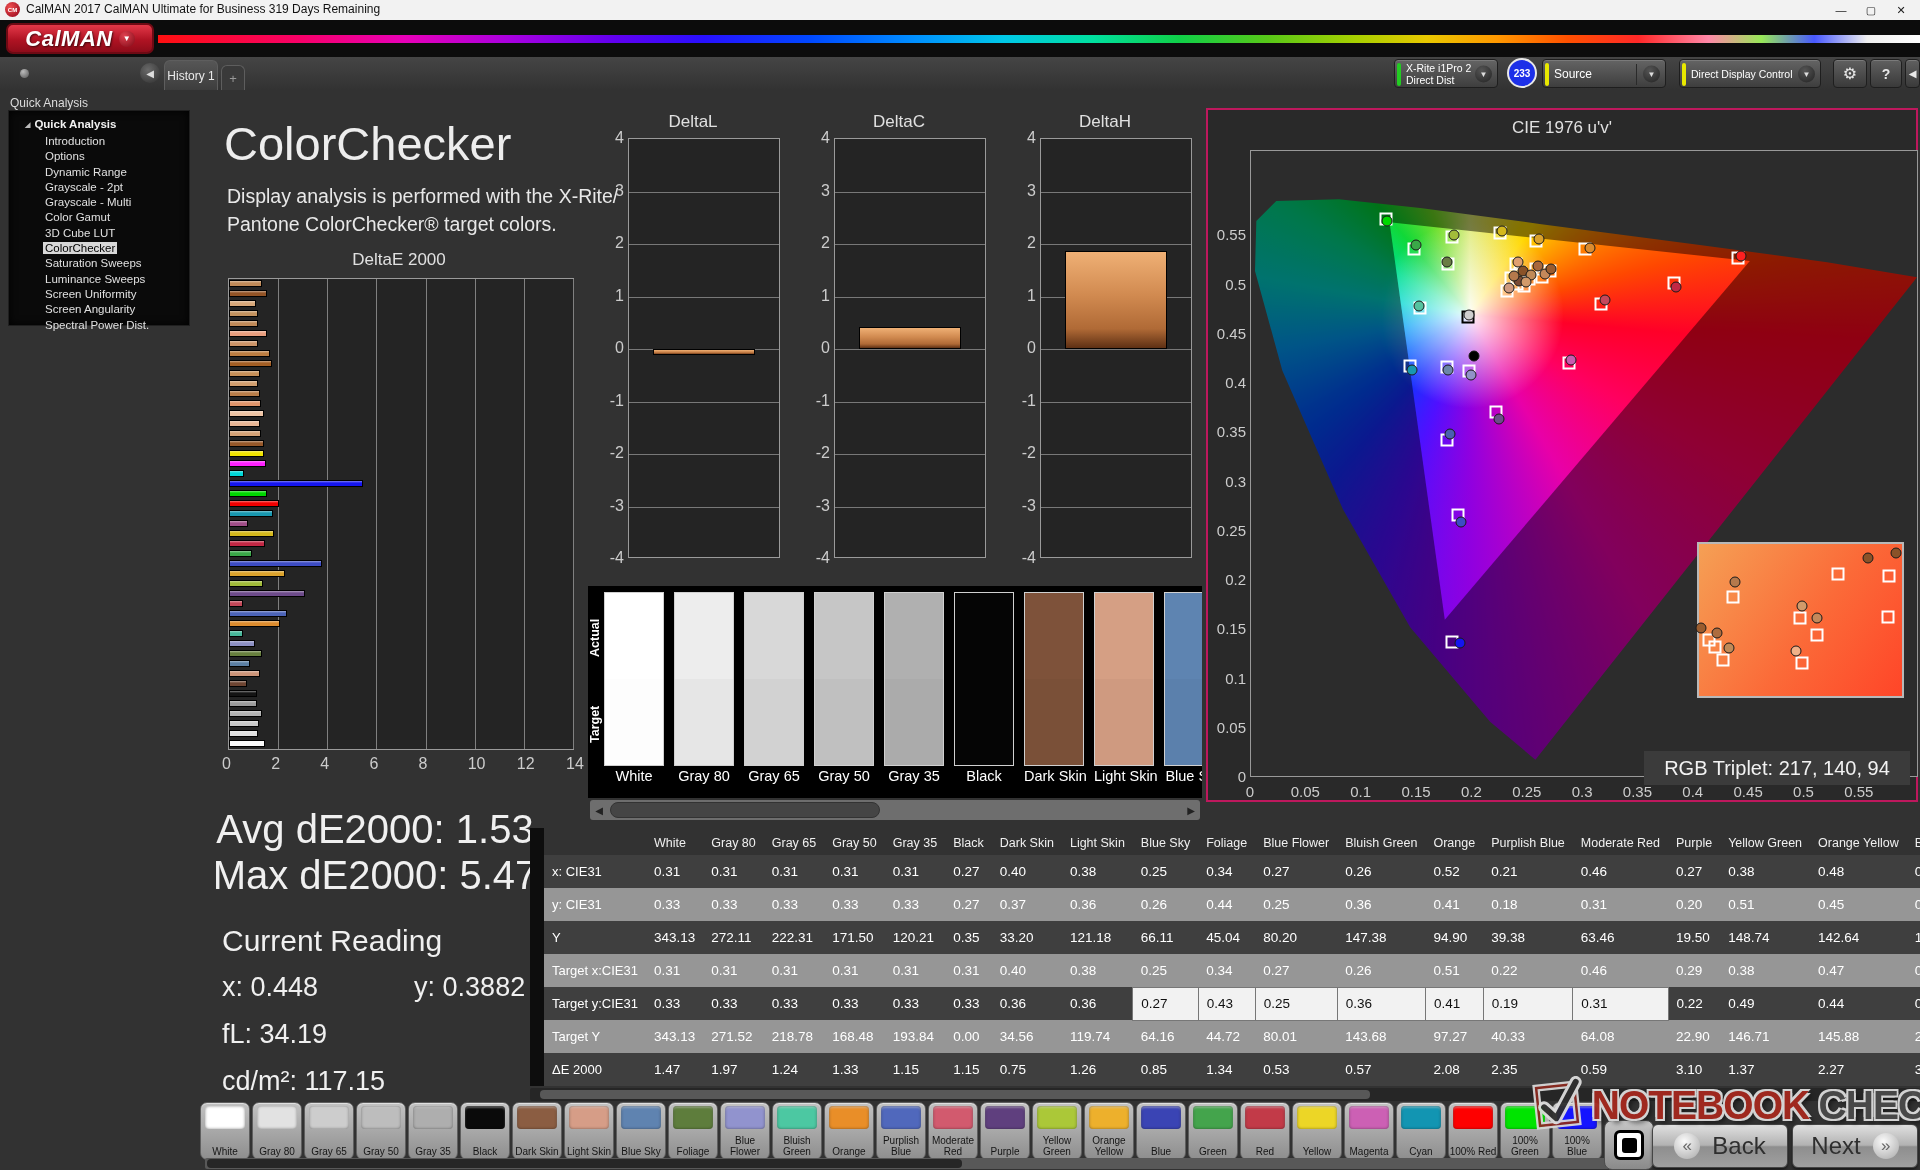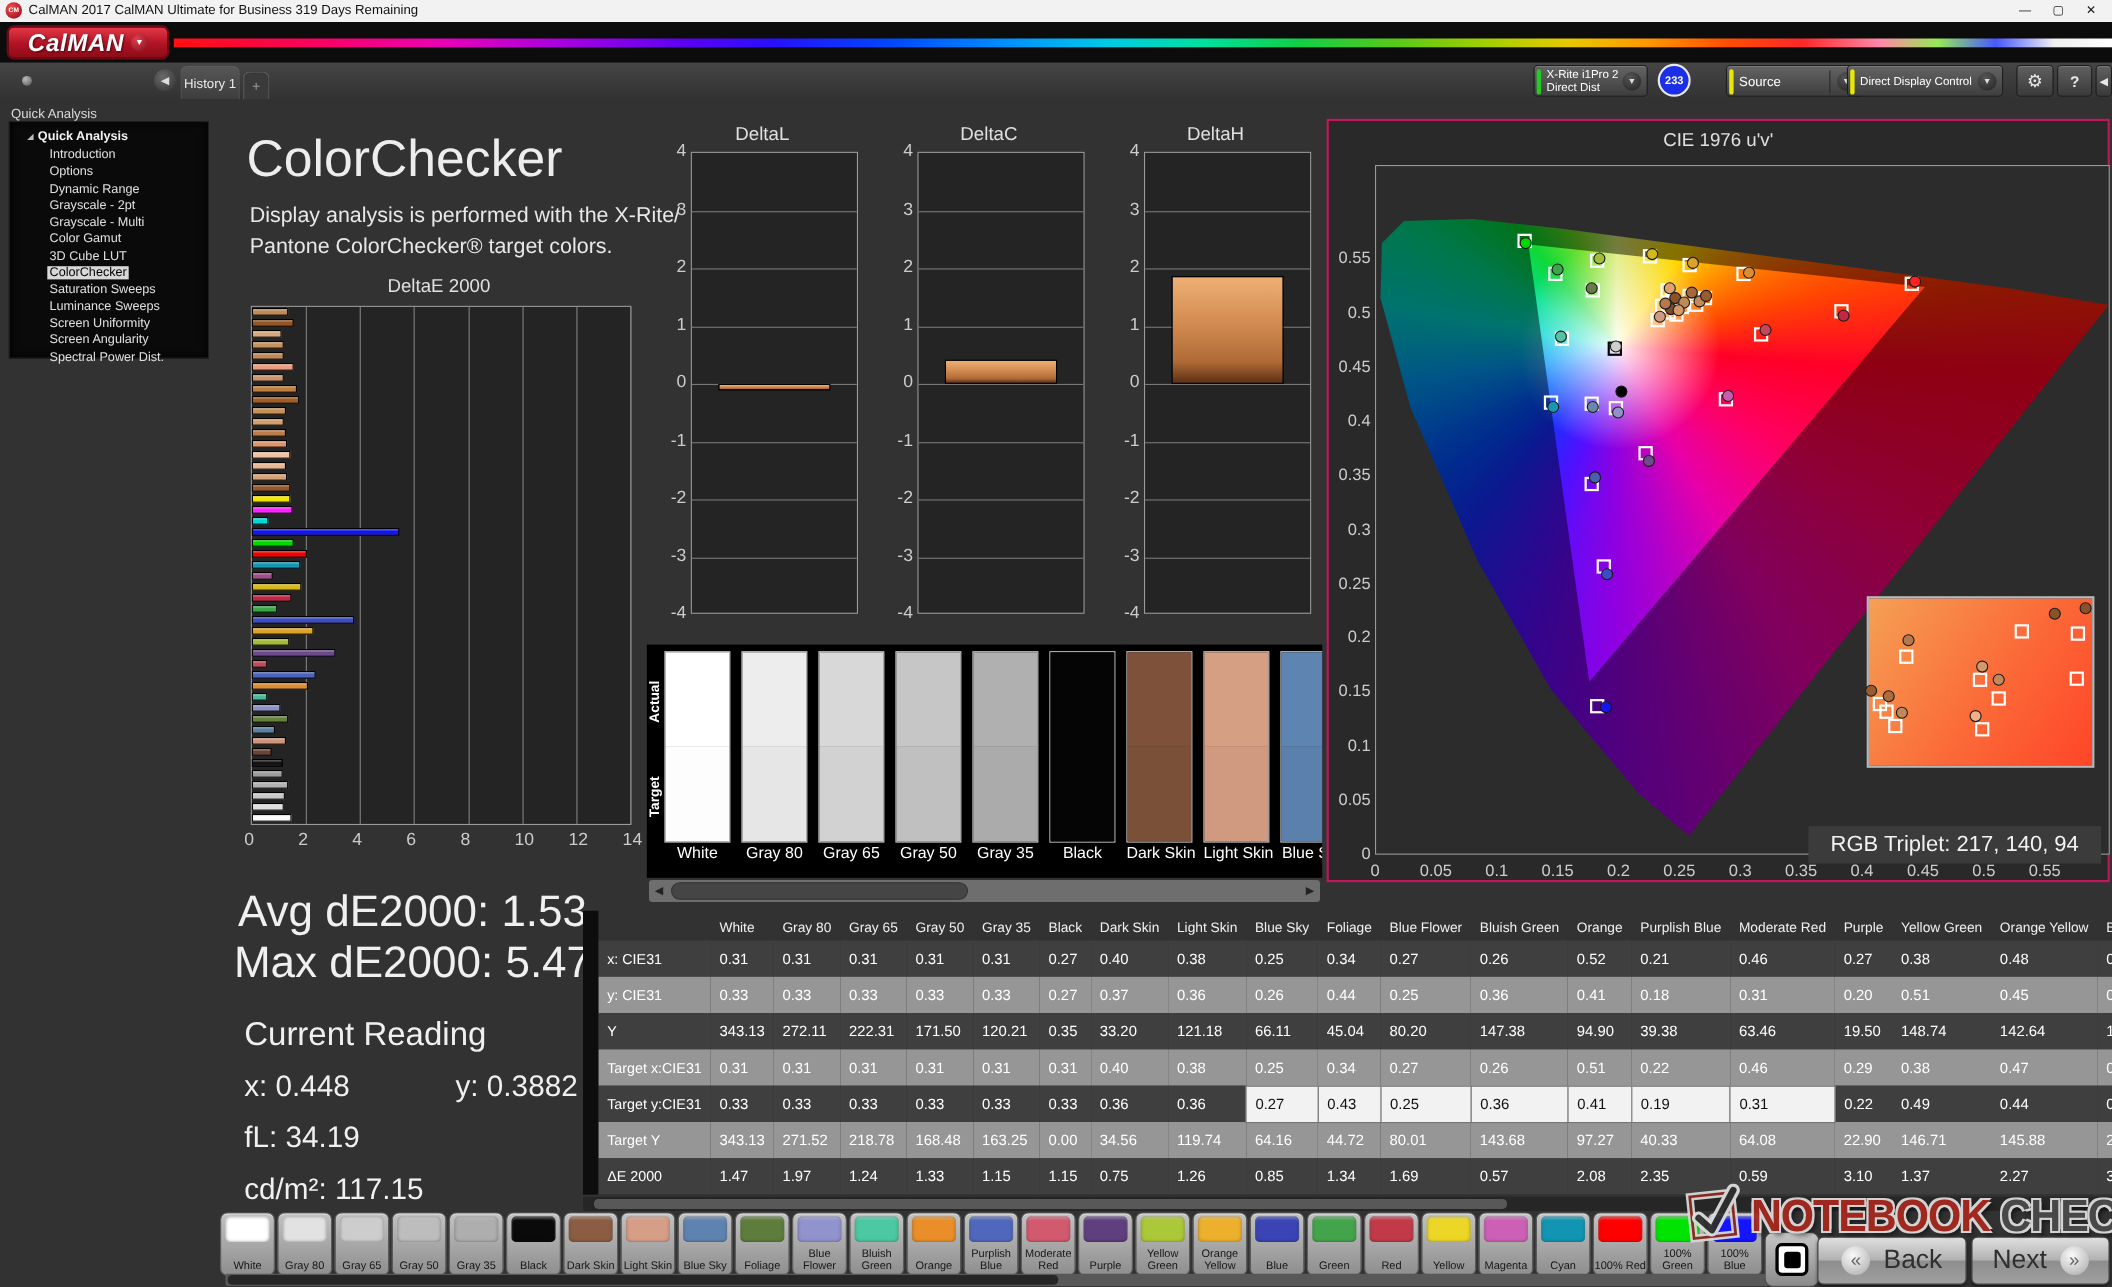--- a/index.html
+++ b/index.html
@@ -212,21 +212,21 @@
 
     <div class="dd" style="left:1394px;width:104px;">
       <div class="accent" style="background:#22cc22;"></div>
       <div class="txt">
           <span>X-Rite i1Pro 2</span>
           <span>Direct Dist</span>
         </div>
       <div class="chev">▼</div>
     </div>
     <div class="badge-233">233</div>
-    <div class="dd" style="left:1542px;width:124px;margin-left:27px;">
+    <div class="dd" style="left:1542px;width:124px;">
       <div class="accent" style="background:#e8e800;"></div>
       <div class="txt single">
           <span>Source</span>
         </div>
       <div class="sep"></div>
       <div class="chev">▼</div>
     </div>
     <div class="dd" style="left:1679px;width:142px;">
       <div class="accent" style="background:#e8e800;"></div>
       <div class="txt" style="font-size:10.5px;">
@@ -734,21 +734,21 @@
             <td>0.49</td>
             <td>0.44</td>
             <td>0.14</td>
           </tr>
           <tr class="light">
             <td class="lbl">Target Y</td>
             <td>343.13</td>
             <td>271.52</td>
             <td>218.78</td>
             <td>168.48</td>
-            <td>163.25</td>
+            <td>193.84</td>
             <td>0.00</td>
             <td>34.56</td>
             <td>119.74</td>
             <td>64.16</td>
             <td>44.72</td>
             <td>80.01</td>
             <td>143.68</td>
             <td>97.27</td>
             <td>40.33</td>
             <td>64.08</td>
@@ -762,21 +762,21 @@
             <td>1.47</td>
             <td>1.97</td>
             <td>1.24</td>
             <td>1.33</td>
             <td>1.15</td>
             <td>1.15</td>
             <td>0.75</td>
             <td>1.26</td>
             <td>0.85</td>
             <td>1.34</td>
-            <td>1.69</td>
+            <td>0.53</td>
             <td>0.57</td>
             <td>2.08</td>
             <td>2.35</td>
             <td>0.59</td>
             <td>3.10</td>
             <td>1.37</td>
             <td>2.27</td>
             <td>3.80</td>
           </tr>
         </tbody>

